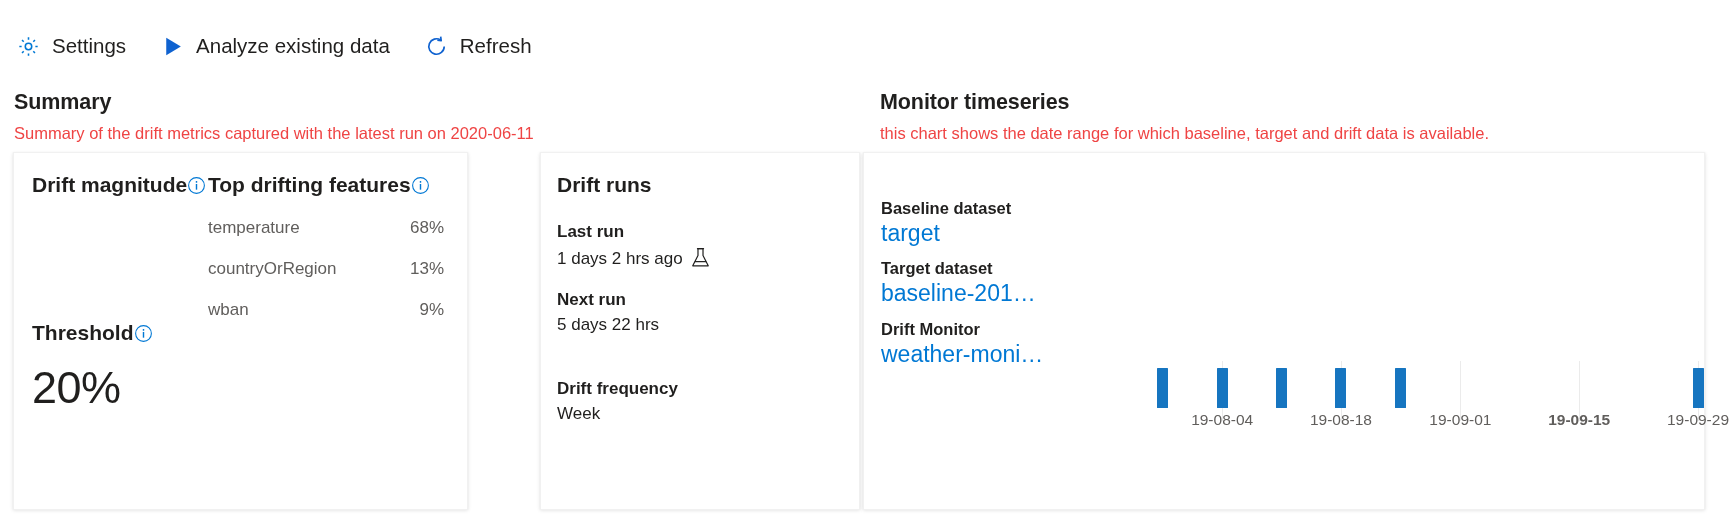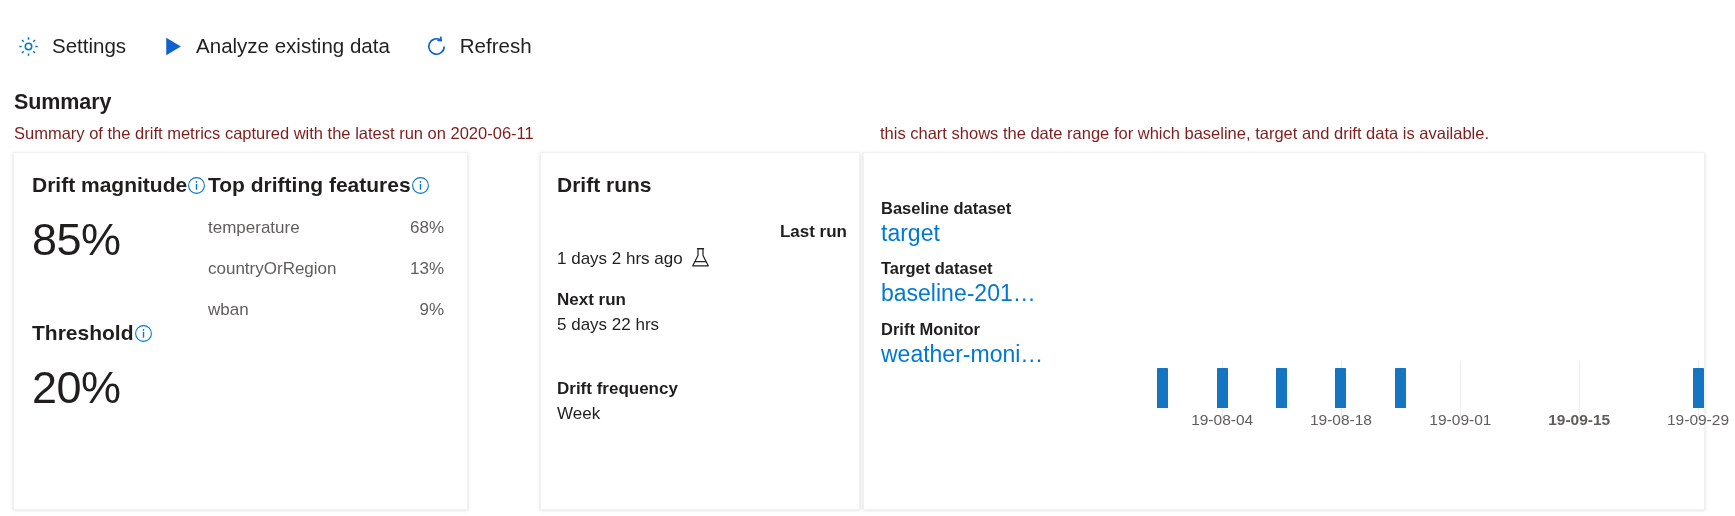--- a/index.html
+++ b/index.html
@@ -53,21 +53,21 @@
     position: absolute;
     font-size: 21.5px;
     font-weight: bold;
     color: #201f1e;
     letter-spacing: -0.1px;
     white-space: nowrap;
   }
   .sec-sub {
     position: absolute;
     font-size: 16.5px;
-    color: #7f1d1d;
+    color: #ef4444;
     white-space: nowrap;
   }
 
   
   .card {
     position: absolute;
     background: #ffffff;
     border: 1px solid #f1f1f1;
     box-shadow: 0 1.2px 3.6px rgba(0,0,0,0.13), 0 0.3px 0.9px rgba(0,0,0,0.11);
   }
@@ -238,21 +238,20 @@
       <div class="card-h">
         <span>Drift magnitude</span>
         <span class="info-ico">
           <svg width="19" height="19" viewBox="0 0 20 20" fill="none">
             <circle cx="10" cy="10" r="8.3" stroke="#0078d4" stroke-width="1.15"></circle>
             <rect x="9.25" y="8.4" width="1.5" height="6.0" fill="#0078d4"></rect>
             <rect x="9.25" y="5.3" width="1.5" height="1.8" fill="#0078d4"></rect>
           </svg>
         </span>
       </div>
-      <div class="bignum" style="margin-top:20px;">85%</div>
     </div>
 
     <div class="thr-wrap">
       <div class="card-h">
         <span>Threshold</span>
         <span class="info-ico">
           <svg width="19" height="19" viewBox="0 0 20 20" fill="none">
             <circle cx="10" cy="10" r="8.3" stroke="#0078d4" stroke-width="1.15"></circle>
             <rect x="9.25" y="8.4" width="1.5" height="6.0" fill="#0078d4"></rect>
             <rect x="9.25" y="5.3" width="1.5" height="1.8" fill="#0078d4"></rect>
@@ -286,40 +285,41 @@
         <span>wban</span>
         <span class="feat-val">9%</span>
       </div>
     </div>
   </div>
 
   <div class="card" style="left:540px; top:152px; width:320px; height:358px;">
     <div class="dr-pad">
       <div class="card-h">Drift runs</div>
 
-      <div class="dr-lbl" style="margin-top:25px;text-align:right;">Last run</div>
+      <div class="dr-lbl" style="margin-top:25px;">Last run</div>
       <div class="dr-val">
         <span>1 days 2 hrs ago</span>
         <span class="flask-ico">
           <svg width="21" height="23" viewBox="0 0 20 22" fill="none" stroke="#201f1e" stroke-width="1.15">
             <path d="M7.6 1.6 L7.6 8.2 L2.6 18.0 L17.4 18.0 L12.4 8.2 L12.4 1.6 Z" stroke-linejoin="round"></path>
             <path d="M6.6 1.6 L13.4 1.6"></path>
             <path d="M4.55 14.0 L15.45 14.0"></path>
           </svg>
         </span>
       </div>
 
       <div class="dr-lbl">Next run</div>
       <div class="dr-val">5 days 22 hrs</div>
 
       <div class="dr-lbl" style="margin-top:44px;">Drift frequency</div>
       <div class="dr-val">Week</div>
     </div>
   </div>
 
+  <div class="sec-title" style="left:880px; top:90px;">Monitor timeseries</div>
   <div class="sec-sub" style="left:880px; top:124px;">this chart shows the date range for which baseline, target and drift data is available.</div>
 
   <div class="card" style="left:863px; top:152px; width:842px; height:358px;">
     <div class="ts-inner">
 
       <div class="ts-legend">
         <div class="ts-grp">
           <div class="ts-lgd-lbl">Baseline dataset</div>
           <a class="ts-lgd-link">target</a>
         </div>

